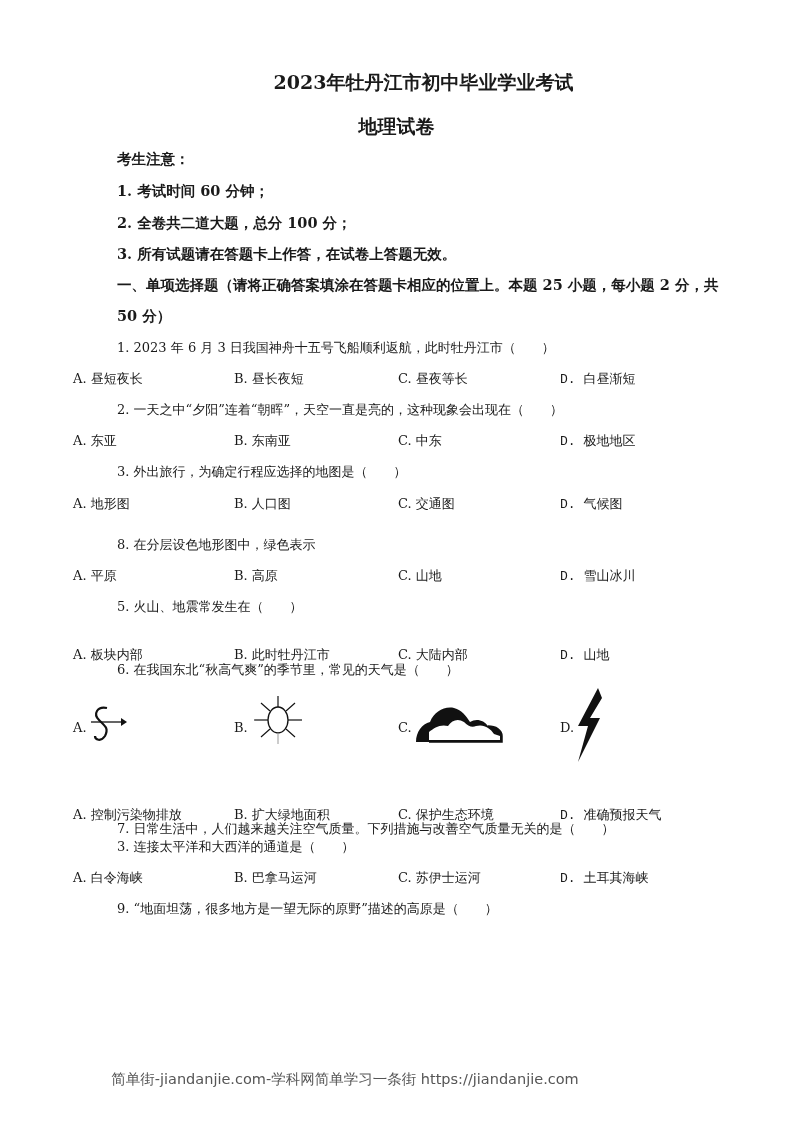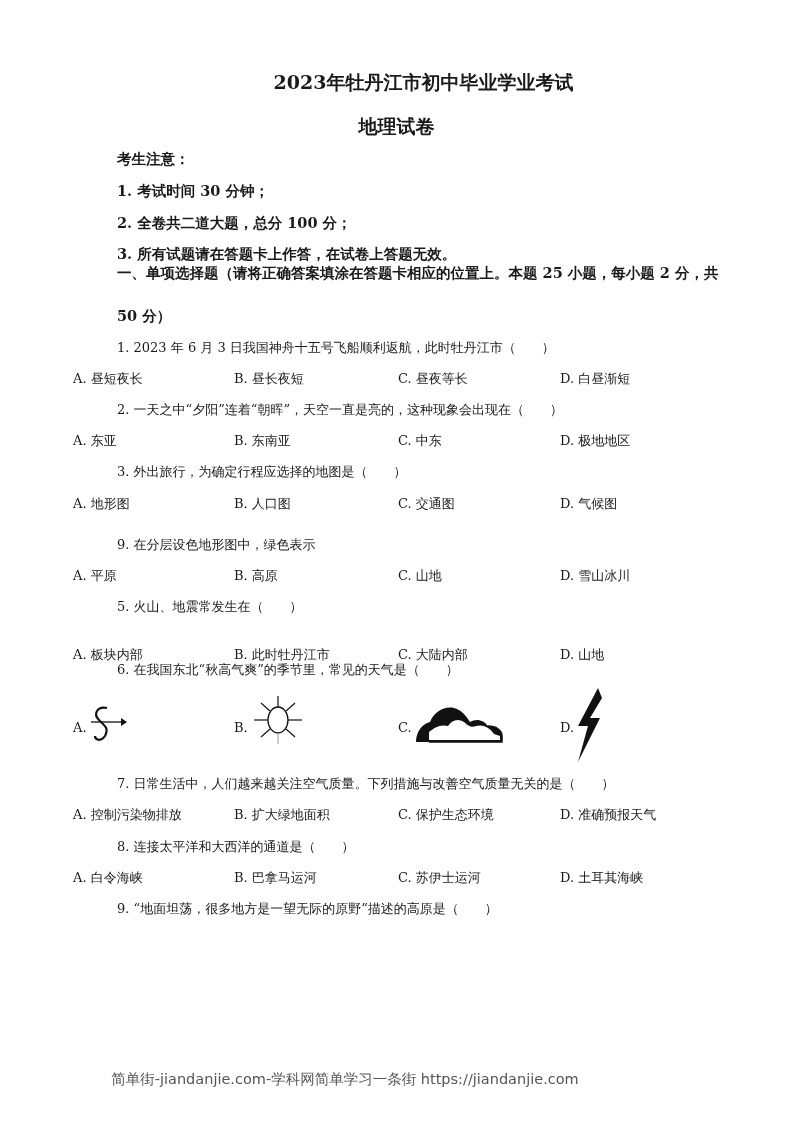--- a/index.html
+++ b/index.html
@@ -6,39 +6,39 @@
   body { width: 793px; height: 1122px; position: relative; overflow: hidden;
          font-family: "DejaVu Serif", "Liberation Serif", serif; color: #1a1a1a; }
   .title { position: absolute; left: 0; width: 793px; text-align: center; font-weight: bold; font-size: 19px; }
   .t1 { top: 70px; padding-left: 27px; }
   .t2 { top: 114px; }
   .bold { font-weight: bold; font-size: 14.5px; }
   .line { position: absolute; left: 73px; white-space: nowrap; margin-left: 44px; }
   .q { font-size: 13px; }
   .opts { position: absolute; left: 73px; width: 680px; height: 20px; font-size: 13px; text-align: center; }
   .opt { position: absolute; top: 0; white-space: nowrap; }
-  .o0 { left: 0; } .o1 { left: 161px; } .o2 { left: 325px; } .o3 { left: 487px; }
+  .o0 { left: 0; } .o1 { left: 161px; } .o2 { left: 325px; } .o3 { left: 487px; font-family: Liberation Mono, monospace; }
   .icon-opts { position: absolute; left: 73px; top: 688px; width: 680px; height: 80px; font-size: 13px; }
   .icon-opt { position: absolute; top: 0; height: 80px; }
   .icon-opt .lbl { position: absolute; top: 32px; left: 0; }
   .icon-opt svg { position: absolute; }
   .footer { position: absolute; top: 1070px; left: 0; width: 690px; text-align: center;
             font-family: "DejaVu Sans", "Liberation Sans", sans-serif; font-size: 14.5px; color: #555; }
 </style>
 </head>
 <body>
 
 <div class="title t1">2023年牡丹江市初中毕业学业考试</div>
 <div class="title t2">地理试卷</div>
 
 <div class="line bold" style="top:150px">考生注意：</div>
-<div class="line bold" style="top:182px">1. 考试时间 30 分钟；</div>
+<div class="line bold" style="top:182px">1. 考试时间 60 分钟；</div>
 <div class="line bold" style="top:214px">2. 全卷共二道大题，总分 100 分；</div>
 <div class="line bold" style="top:245px">3. 所有试题请在答题卡上作答，在试卷上答题无效。</div>
-<div class="line bold" style="top:264px">一、单项选择题（请将正确答案填涂在答题卡相应的位置上。本题 25 小题，每小题 2 分，共</div>
+<div class="line bold" style="top:276px">一、单项选择题（请将正确答案填涂在答题卡相应的位置上。本题 25 小题，每小题 2 分，共</div>
 <div class="line bold" style="top:307px">50 分）</div>
 
 <div class="line q" style="top:339px">1. 2023 年 6 月 3 日我国神舟十五号飞船顺利返航，此时牡丹江市（　　）</div>
 <div class="opts" style="top:370px">
   <span class="opt o0">A.  昼短夜长</span>
   <span class="opt o1">B.  昼长夜短</span>
   <span class="opt o2">C.  昼夜等长</span>
   <span class="opt o3">D.  白昼渐短</span>
 </div>
 
@@ -51,21 +51,21 @@
 </div>
 
 <div class="line q" style="top:463px">3.  外出旅行，为确定行程应选择的地图是（　　）</div>
 <div class="opts" style="top:495px">
   <span class="opt o0">A.  地形图</span>
   <span class="opt o1">B.  人口图</span>
   <span class="opt o2">C.  交通图</span>
   <span class="opt o3">D.  气候图</span>
 </div>
 
-<div class="line q" style="top:536px">9.  在分层设色地形图中，绿色表示</div>
+<div class="line q" style="top:536px">8.  在分层设色地形图中，绿色表示</div>
 <div class="opts" style="top:567px">
   <span class="opt o0">A.  平原</span>
   <span class="opt o1">B.  高原</span>
   <span class="opt o2">C.  山地</span>
   <span class="opt o3">D.  雪山冰川</span>
 </div>
 
 <div class="line q" style="top:598px">5.  火山、地震常发生在（　　）</div>
 <div class="opts" style="top:646px">
   <span class="opt o0">A.  板块内部</span>
@@ -107,29 +107,29 @@
     </svg>
   </div>
   <div class="icon-opt" style="left:487px;width:80px">
     <span class="lbl">D.</span>
     <svg style="left:14px;top:0px" width="30" height="76" viewBox="0 0 30 76">
       <polygon points="24,0 4,38 14,38 4,74 26,30 16,30 28,10" fill="#111"></polygon>
     </svg>
   </div>
 </div>
 
-<div class="line q" style="top:775px">7.  日常生活中，人们越来越关注空气质量。下列措施与改善空气质量无关的是（　　）</div>
+<div class="line q" style="top:820px">7.  日常生活中，人们越来越关注空气质量。下列措施与改善空气质量无关的是（　　）</div>
 <div class="opts" style="top:806px">
   <span class="opt o0">A.  控制污染物排放</span>
   <span class="opt o1">B.  扩大绿地面积</span>
   <span class="opt o2">C.  保护生态环境</span>
   <span class="opt o3">D.  准确预报天气</span>
 </div>
 
-<div class="line q" style="top:838px">8.  连接太平洋和大西洋的通道是（　　）</div>
+<div class="line q" style="top:838px">3.  连接太平洋和大西洋的通道是（　　）</div>
 <div class="opts" style="top:869px">
   <span class="opt o0">A.  白令海峡</span>
   <span class="opt o1">B.  巴拿马运河</span>
   <span class="opt o2">C.  苏伊士运河</span>
   <span class="opt o3">D.  土耳其海峡</span>
 </div>
 
 <div class="line q" style="top:900px">9. “地面坦荡，很多地方是一望无际的原野”描述的高原是（　　）</div>
 
 <div class="footer">简单街-jiandanjie.com-学科网简单学习一条街 https://jiandanjie.com</div>

